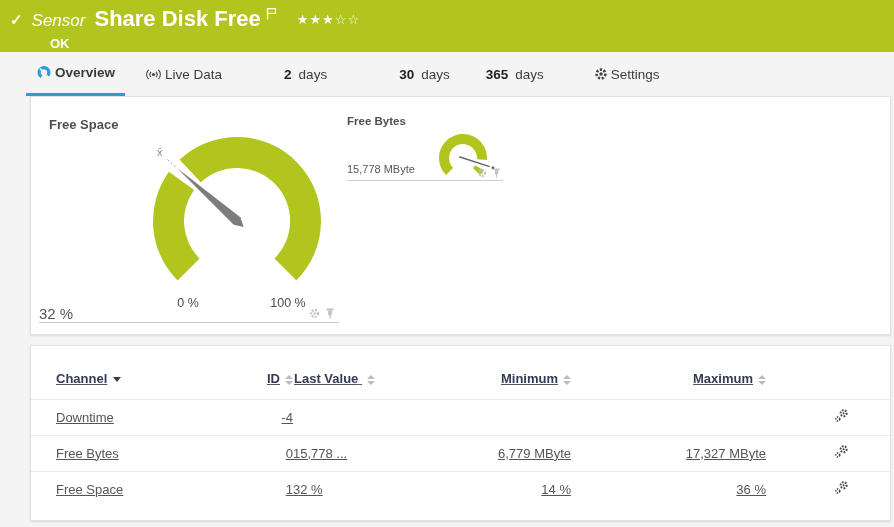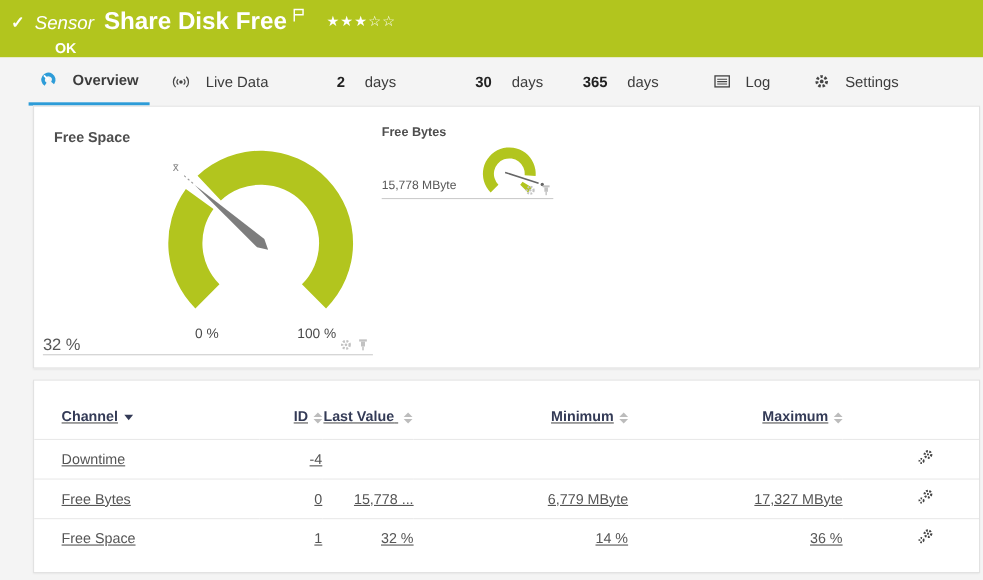--- a/index.html
+++ b/index.html
@@ -15,21 +15,21 @@
   .titlebar { position:absolute; left:0; top:0; width:894px; height:52px; background:#b2c51e; color:#fff; }
   .tb-line1 { position:absolute; left:10px; top:6px; display:flex; align-items:baseline; }
   .tb-check { font-size:15px; font-weight:bold; margin-right:9px; position:relative; top:-1px; }
   .tb-kind { font-style:italic; font-size:17px; margin-right:9px; }
   .tb-name { font-size:22px; font-weight:bold; }
   .tb-flag { margin-left:5px; position:relative; top:-6px; }
   .tb-stars { margin-left:20px; font-size:13px; letter-spacing:1px; position:relative; top:-2px; }
   .tb-status { position:absolute; left:50px; top:36px; font-size:13px; font-weight:bold; }
   
   .tabbar { position:absolute; left:0; top:52px; width:894px; height:44px; display:flex; align-items:stretch; padding-left:26px; font-size:13.5px; color:#3c3c3c; }
-  .tab { display:flex; align-items:center; gap:14px; padding:0 10px; cursor:pointer; white-space:nowrap; }
+  .tab { display:flex; align-items:center; gap:3px; padding:0 10px; cursor:pointer; white-space:nowrap; }
   .tab.active { border-bottom:3px solid #2d9cd8; font-weight:bold; }
   .tab .tnum { font-weight:bold; color:#222; margin-right:4px; }
   .ticon { flex:0 0 auto; }
   
   .panel { position:absolute; left:30px; width:861px; background:#fff; border:1px solid #e2e2e2; box-shadow:0 1px 2px rgba(0,0,0,.10); }
   #panel-gauges { top:96px; height:239px; }
   #panel-table  { top:345px; height:176px; overflow:hidden; }
   
   .tile { position:absolute; border-bottom:1px solid #ccc; }
   #tile-big   { left:8px;  top:16px; width:300px; height:210px; }
@@ -45,21 +45,21 @@
   #tile-small .tile-icons { right:2px; bottom:2px; }
   .sm-val { position:absolute; left:0; bottom:5px; font-size:11px; color:#575757;text-align:center; }
   
   table { width:100%; border-collapse:collapse; font-size:13px; color:#555; margin-top:26px; table-layout:fixed;text-decoration:underline; }
   th { color:#333a56; font-weight:bold; vertical-align:top; line-height:14px; padding-bottom:13px; }
   td { padding:8px 0 9px 0; border-top:1px solid #e9e9e9; height:31px; }
   .col-channel { width:205px; } .col-id { width:57px; } .col-last { width:83px; }
   .col-min { width:195px; } .col-max { width:195px; } .col-set { width:126px; }
   th.c-channel, td.c-channel { text-align:left; padding-left:25px; }
   th.c-id, td.c-id, th.c-min, td.c-min, th.c-max, td.c-max { text-align:right; }
-  th.c-last { text-align:center; } td.c-last { text-align:right; }
+  th.c-last { text-align:center; } td.c-last { text-align:left; }
   td.c-set { text-align:right; padding-right:43px; }
   .sort-both { display:inline-block; vertical-align:middle; margin-left:5px; }
   .tri-up { width:0; height:0; border-left:4px solid transparent; border-right:4px solid transparent; border-bottom:4px solid #bcbcbc; margin-bottom:2px; }
   .tri-dn { width:0; height:0; border-left:4px solid transparent; border-right:4px solid transparent; border-top:4px solid #bcbcbc; }
   .tri-active { display:inline-block; vertical-align:middle; margin-left:6px; width:0; height:0; border-left:4px solid transparent; border-right:4px solid transparent; border-top:5px solid #333a56; }
 </style>
 </head>
 <body>
 
 <div class="titlebar">
@@ -100,29 +100,20 @@
     <span>days</span>
   </div>
   <div class="tab" style="margin-right:16px">
     <span class="tnum">30</span>
     <span>days</span>
   </div>
   <div class="tab" style="margin-right:30px">
     <span class="tnum">365</span>
     <span>days</span>
   </div>
-  <div class="tab" style="margin-right:20px">
-    <svg class="ticon" width="15" height="12" viewBox="0 0 15 12">
-      <rect x="1" y="1" width="13" height="10" fill="none" stroke="#444" stroke-width="1.2"></rect>
-      <line x1="3" y1="4" x2="12" y2="4" stroke="#444" stroke-width="1"></line>
-      <line x1="3" y1="6.2" x2="12" y2="6.2" stroke="#444" stroke-width="1"></line>
-      <line x1="3" y1="8.4" x2="12" y2="8.4" stroke="#444" stroke-width="1"></line>
-    </svg>
-    <span>Log</span>
-  </div>
   <div class="tab">
     <svg class="ticon" width="14" height="14" viewBox="0 0 14 14">
       <circle cx="7" cy="7" r="4.4" fill="none" stroke="#444" stroke-width="2.6" stroke-dasharray="2.2 1.6"></circle>
       <circle cx="7" cy="7" r="1.7" fill="#444"></circle>
     </svg>
     <span>Settings</span>
   </div>
 </div>
 
 <div class="panel" id="panel-gauges">

